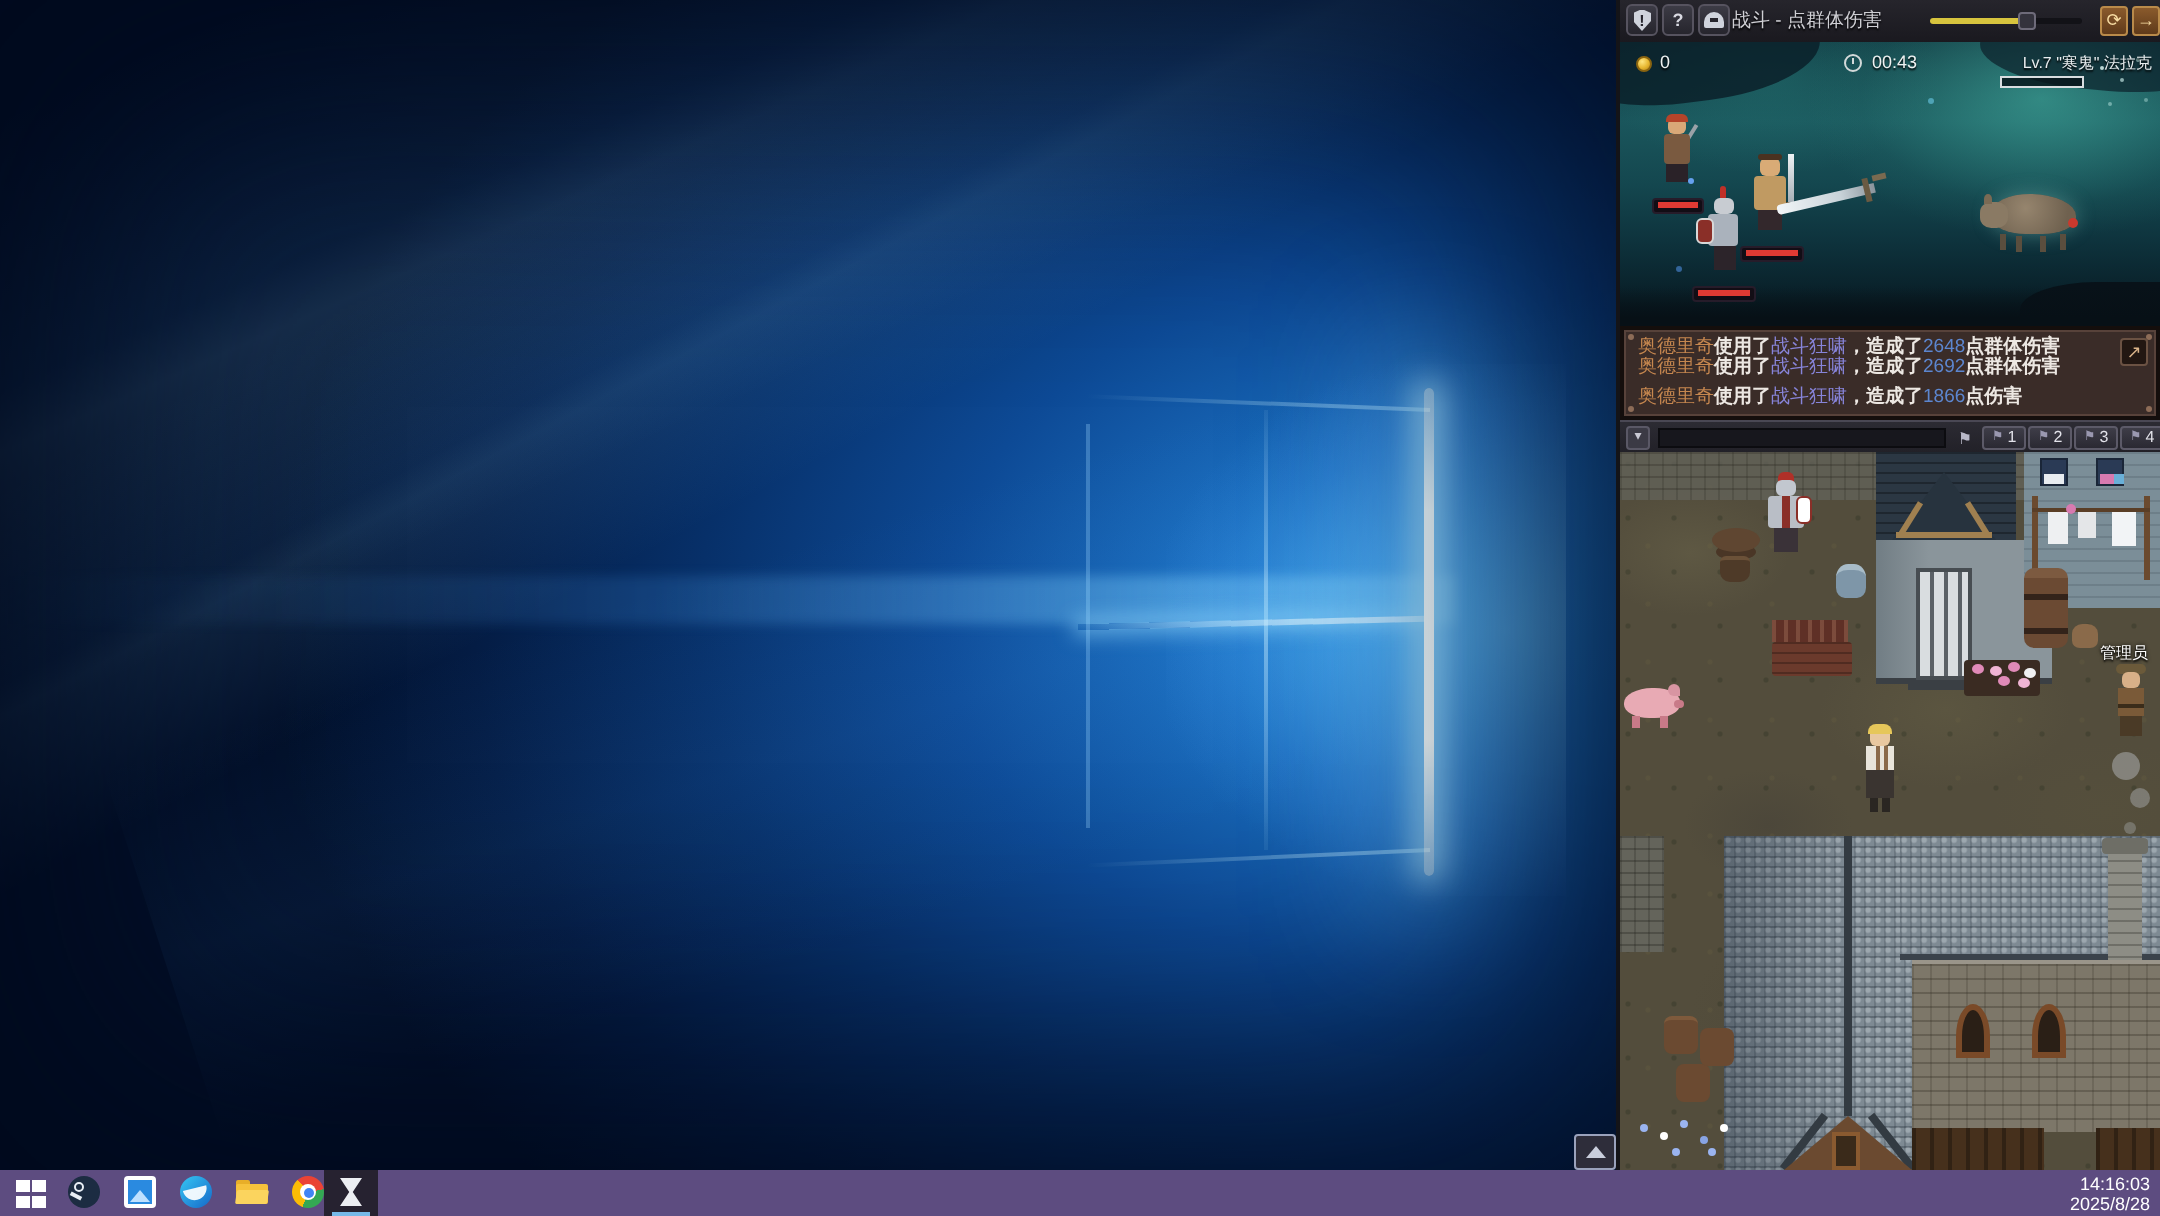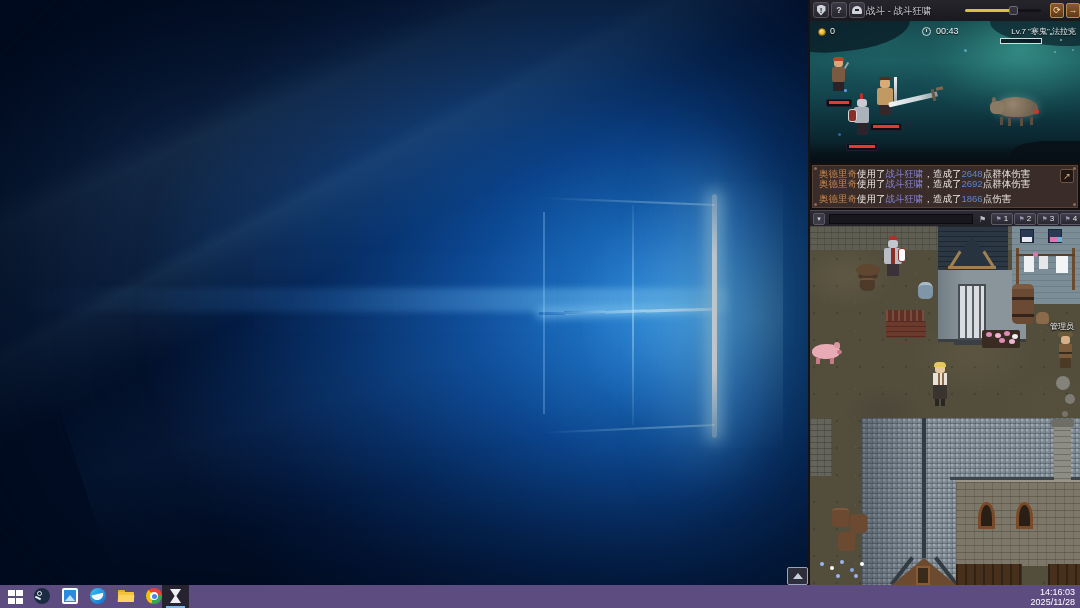--- a/index.html
+++ b/index.html
@@ -98,21 +98,21 @@
     border-radius:2px;box-sizing:border-box;}
   .pedestal .hp{position:absolute;left:2px;top:1px;right:2px;height:3px;background:#e03a33;}
   .u-part{position:absolute;}
 
   
   #log{left:0;top:163px;width:270px;height:47px;background:#3a2c28;border:2px solid #140e0c;box-sizing:border-box;
     box-shadow:inset 0 0 0 1px #57423a;}
   .rivet{width:3px;height:3px;border-radius:50%;background:#8d6c57;}
   .log-line{left:7px;width:250px;height:14px;font-size:9.5px;line-height:14px;white-space:nowrap;}
   .log-line .actor{color:#c6874f;}
-  .log-line .plain{color:#ece7e2;}
+  .log-line .plain{color:#ece7e2;font-weight:bold;}
   .log-line .skill{color:#8784da;}
   .log-line .num{color:#5c86cf;}
   #log-expand{right:4px;top:4px;width:14px;height:14px;background:#221712;border:1px solid #6b5243;border-radius:2px;
     box-sizing:border-box;color:#d8b288;font-size:9px;line-height:12px;text-align:center;cursor:pointer;}
 
   
   #gw-toolbar{left:0;top:210px;width:270px;height:16px;background:linear-gradient(180deg,#2c2b33,#222128);
     border-top:1px solid #4a4854;box-sizing:border-box;}
   #tb-menu{left:3px;top:2px;width:12px;height:12px;background:#3b3a45;border:1px solid #5a5866;border-radius:2px;
     box-sizing:border-box;color:#c9c9d4;font-size:7px;line-height:10px;text-align:center;cursor:pointer;}
@@ -210,21 +210,21 @@
         <span class="shield-shape">
             <span>!</span>
           </span>
       </div>
       <div class="abs hdr-btn" style="left:21px">
         <span>?</span>
       </div>
       <div class="abs hdr-btn" style="left:39px">
         <span class="helm-shape"></span>
       </div>
-      <div id="gw-title" class="abs">战斗 - 战斗狂啸</div>
+      <div id="gw-title" class="abs">战斗 - 点群体伤害</div>
       <div id="gw-slider" class="abs">
         <div class="fill" style="width: 66%;"></div>
         <div class="handle"></div>
       </div>
       <div class="abs gw-actbtn" style="left:240px">
         <span>⟳</span>
       </div>
       <div class="abs gw-actbtn" style="left:256px">
         <span>→</span>
       </div>
@@ -451,17 +451,17 @@
     <div id="chrome-ic" class="abs tb-ic" style="left:146px">
       <span class="wring"></span>
         <span class="bdot"></span>
     </div>
     <div id="game-tile" class="abs">
       <span class="hour"></span>
       <span class="uline"></span>
     </div>
     <div id="tb-clock" class="abs">
       <div>14:16:03</div>
-      <div>2025/11/28</div>
+      <div>2025/8/28</div>
     </div>
   </div>
 
 </div>
 
 </body></html>

